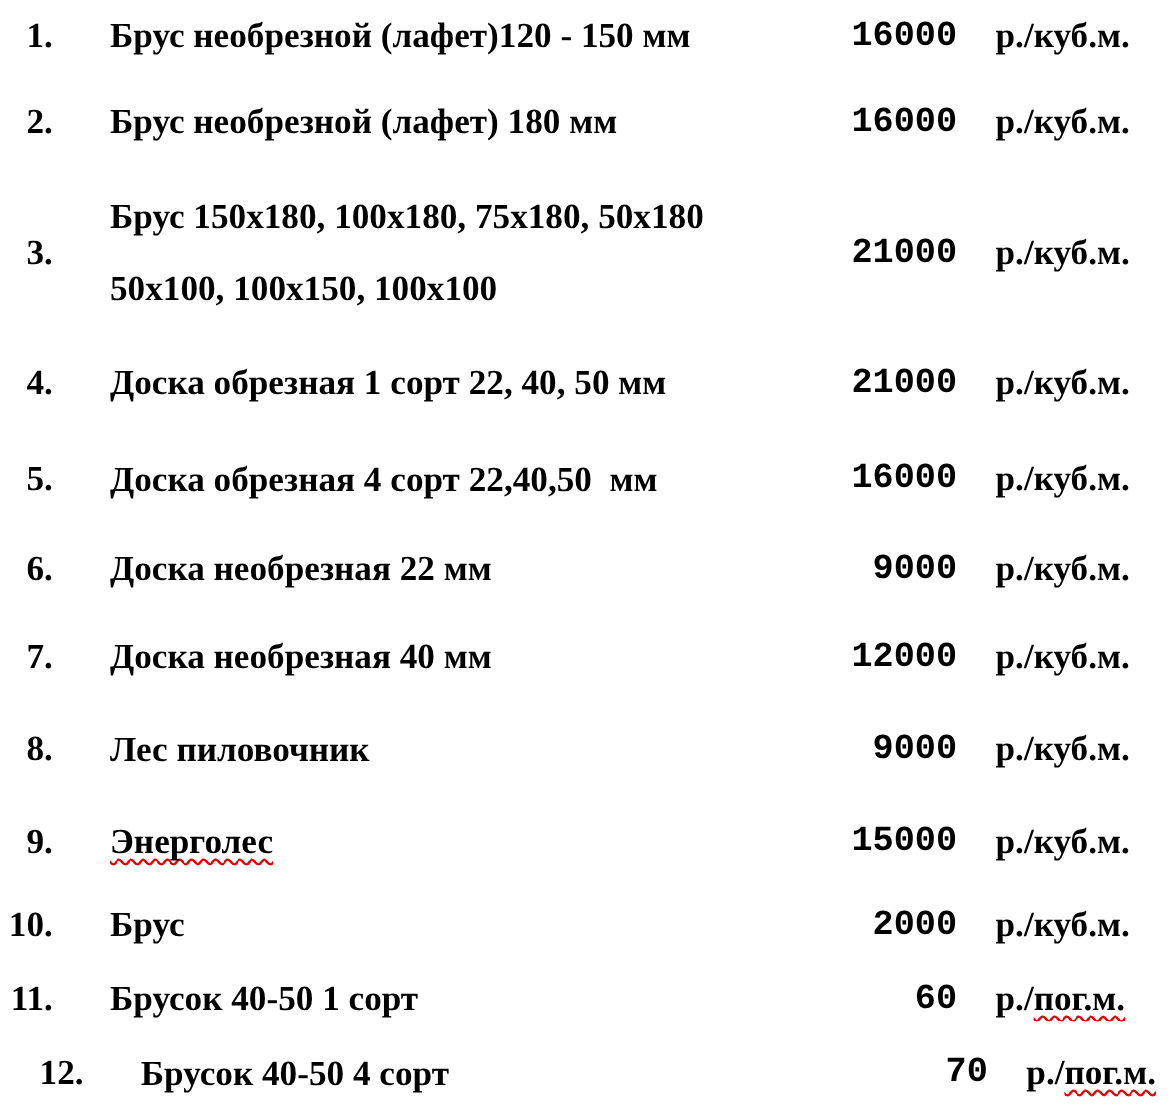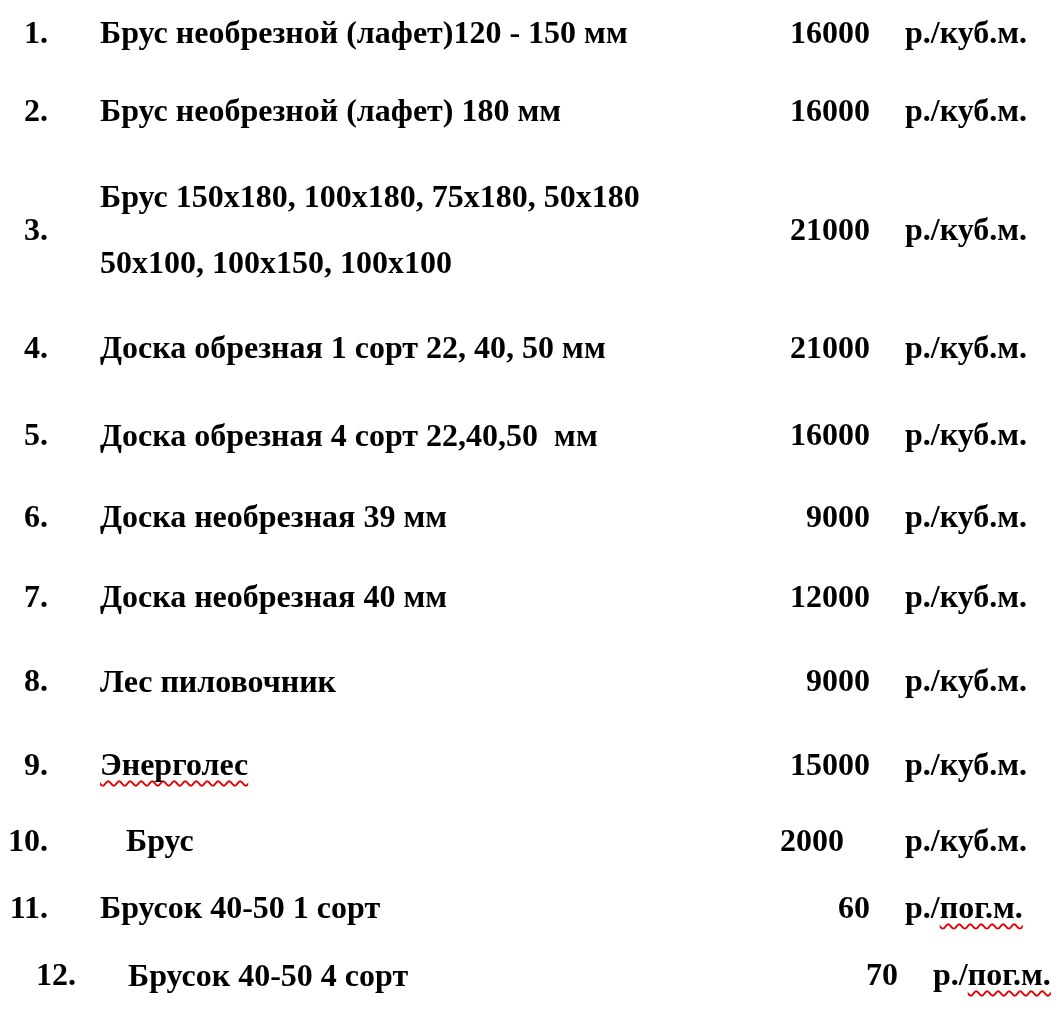--- a/index.html
+++ b/index.html
@@ -25,40 +25,41 @@
   }
   .row:nth-child(1)  { height: 64px; }
   .row:nth-child(2)  { height: 92px; }
   .row:nth-child(3)  { height: 146px; }
   .row:nth-child(4)  { height: 90px; }
   .row:nth-child(5)  { height: 85px; }
   .row:nth-child(6)  { height: 78px; }
   .row:nth-child(7)  { height: 82px; }
   .row:nth-child(8)  { height: 87px; }
   .row:nth-child(9)  { height: 80px; }
-  .row:nth-child(10) { height: 72px; gap: 26px; }
+  .row:nth-child(10) { height: 72px; }
   .row:nth-child(11) { height: 62px; }
   .row:nth-child(12) { height: 73px; margin-left: 28px; }
   .cell-num {
     width: 48px;
     flex: 0 0 48px;
     text-align: right;
   }
   .cell-name {
     flex: 1 1 auto;
     padding-left: 52px;
     white-space: pre;
     line-height: 66px;
     overflow: visible;
   }
   .cell-price {
     width: 135px;
     flex: 0 0 135px;
     text-align: right;
     white-space: pre;
+    font-family: Liberation Mono, monospace;
   }
   .cell-unit {
     width: 157px;
     flex: 0 0 157px;
     padding-left: 35px;
     text-align: left;
     white-space: pre;
     font-family: Liberation Serif, serif;
   }
   .squiggle {
@@ -106,21 +107,21 @@
 
   <div class="row">
     <div class="cell-num">5.</div>
     <div class="cell-name"><span>Доска обрезная 4 сорт 22,40,50  мм</span><span class="squiggle"></span></div>
     <div class="cell-price">16000</div>
     <div class="cell-unit"><span>р./куб.м.</span><span class="squiggle"></span></div>
   </div>
 
   <div class="row">
     <div class="cell-num">6.</div>
-    <div class="cell-name"><span>Доска необрезная 39 мм</span><span class="squiggle"></span></div>
+    <div class="cell-name"><span>Доска необрезная 22 мм</span><span class="squiggle"></span></div>
     <div class="cell-price">9000</div>
     <div class="cell-unit"><span>р./куб.м.</span><span class="squiggle"></span></div>
   </div>
 
   <div class="row">
     <div class="cell-num">7.</div>
     <div class="cell-name"><span>Доска необрезная 40 мм</span><span class="squiggle"></span></div>
     <div class="cell-price">12000</div>
     <div class="cell-unit"><span>р./куб.м.</span><span class="squiggle"></span></div>
   </div>

